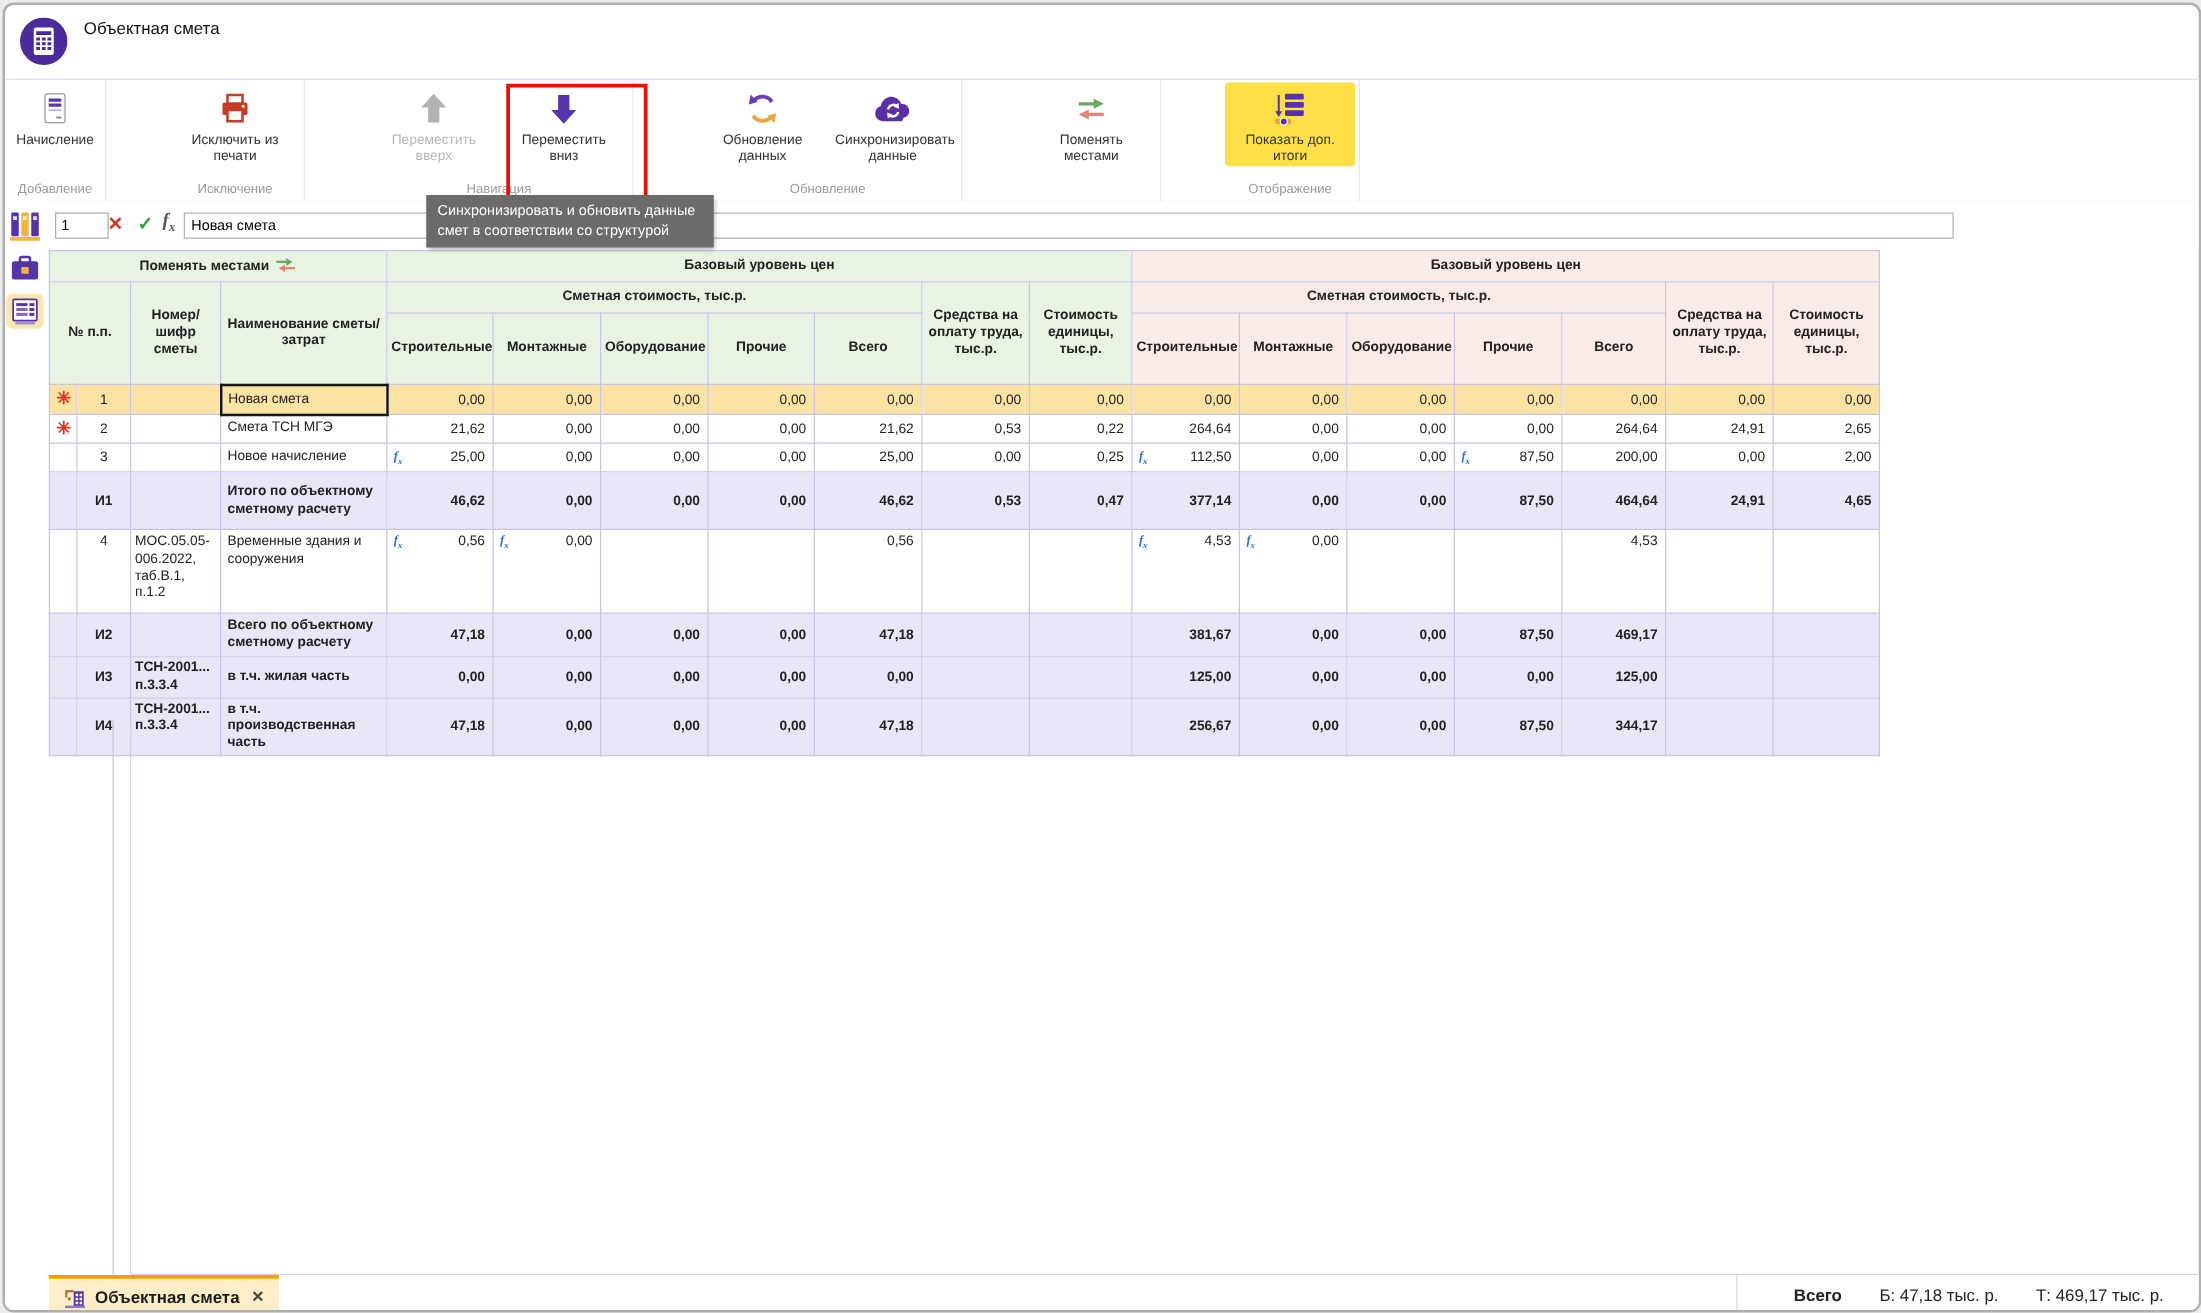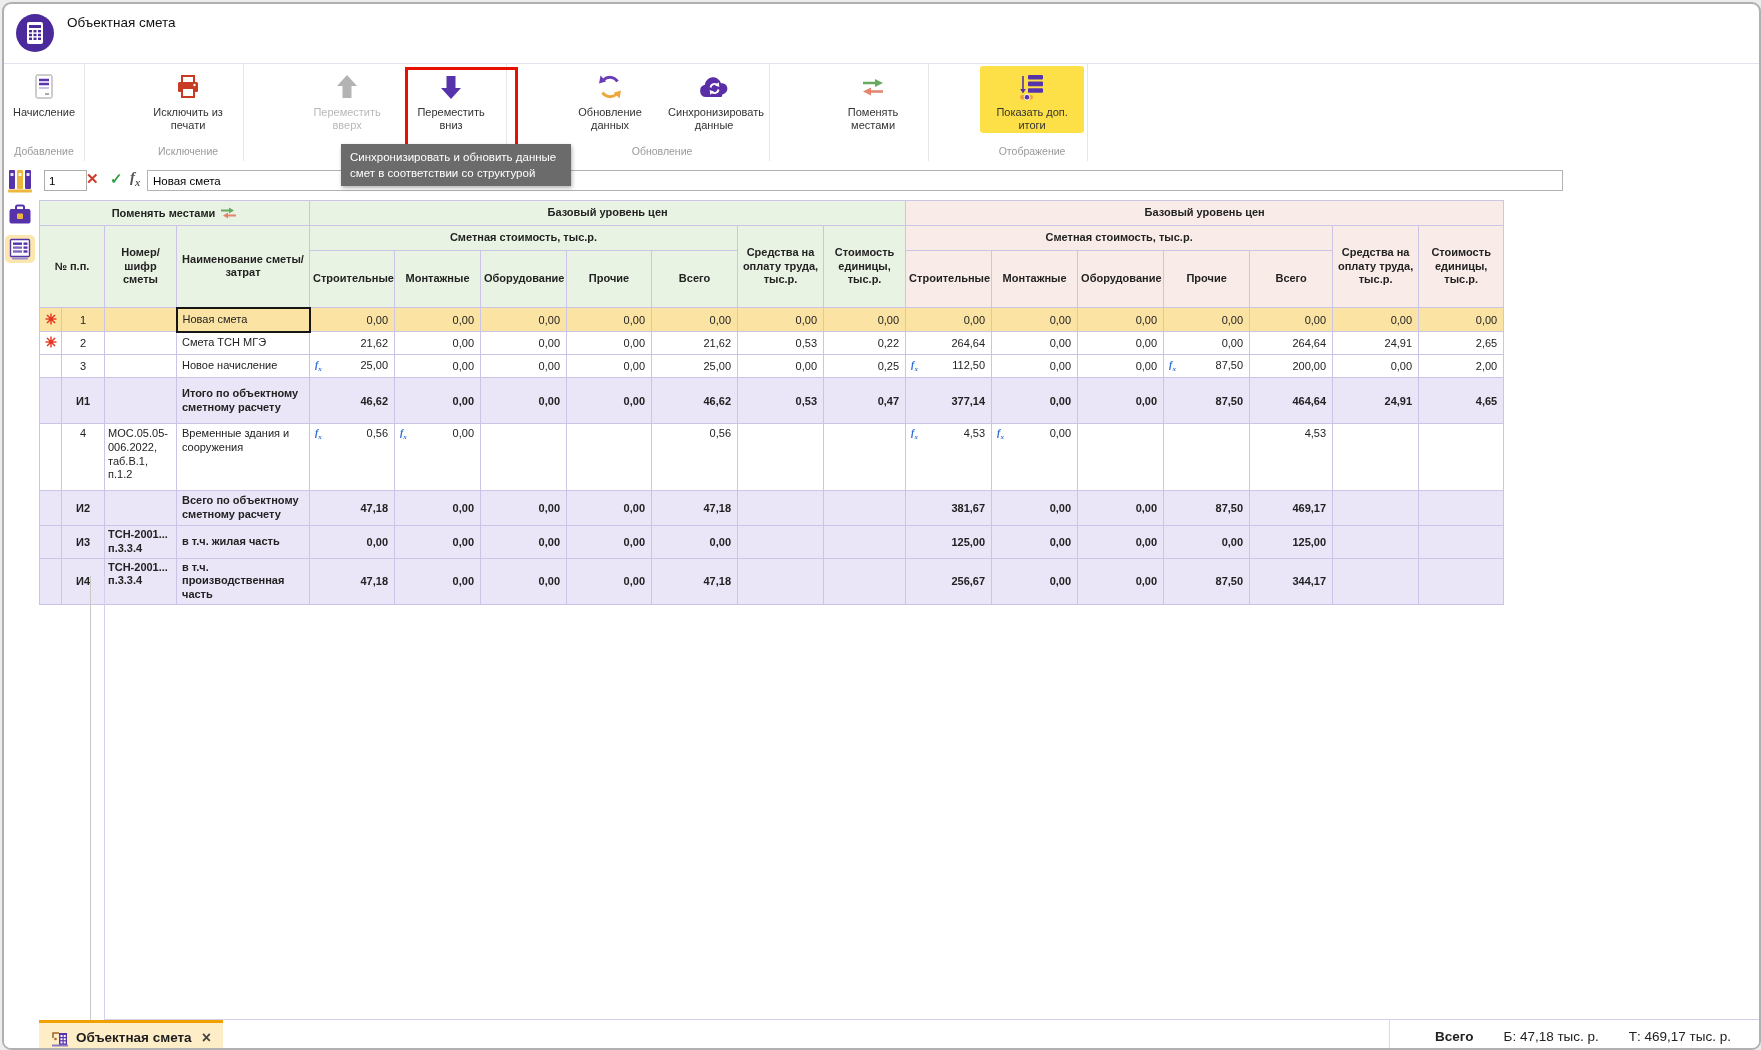--- a/index.html
+++ b/index.html
@@ -18,21 +18,21 @@
           border-top:1px solid #e6e0f2;border-bottom:1px solid #ddd6ee;gap:48px;}
   .rgroup{display:flex;flex-direction:column;justify-content:space-between;border-right:1px solid #e6e6e6;padding:2px 3px 0;}
   .rbuttons{display:flex;align-items:flex-start;justify-content:center;}
   .rbtn{display:flex;flex-direction:column;align-items:center;padding:5px 6px 1px;min-width:62px;cursor:pointer;}
   .rbtn .ricon{height:32px;display:flex;align-items:center;}
   .rlabel{font-size:11px;color:#333;text-align:center;line-height:1.18;margin-top:3px;max-width:92px;}
   .rbtn.disabled .rlabel{color:#b8b8b8;}
   .rbtn.activebtn{background:#fde047;border-radius:3px;}
   .rgrouplabel{font-size:10.5px;color:#9a9a9a;text-align:center;padding:2px 0 4px;white-space:nowrap;}
   .sync-outline{position:absolute;left:401px;top:63px;width:107px;height:89px;border:3px solid #e81000;z-index:5;pointer-events:none;}
-  .tooltip{position:absolute;left:337px;top:140px;width:212px;background:#6b6b6b;color:#fff;
+  .tooltip{position:absolute;left:337px;top:152px;width:212px;background:#6b6b6b;color:#fff;
            font-size:11.5px;line-height:1.4;padding:5px 9px;z-index:6;box-shadow:1px 2px 4px rgba(0,0,0,.3);}
   
   .fbar{position:absolute;left:0;top:157px;right:0;height:39px;background:#fff;}
   .f-row{position:absolute;left:40px;top:9px;width:33px;height:19px;border:1px solid #adadad;font-size:11.5px;padding:0 4px;
          font-family:"Liberation Sans",sans-serif;}
   .f-cancel{position:absolute;left:82px;top:9px;color:#cf3a2a;font-weight:bold;font-size:15px;cursor:pointer;}
   .f-ok{position:absolute;left:106px;top:9px;color:#2f9e44;font-weight:bold;font-size:15px;cursor:pointer;}
   .fxg{font-style:italic;font-weight:bold;font-family:"Liberation Serif",serif;}
   .f-fx{position:absolute;left:126px;top:8px;font-size:15px;color:#555;}
   .fxg sub{font-size:70%;}

